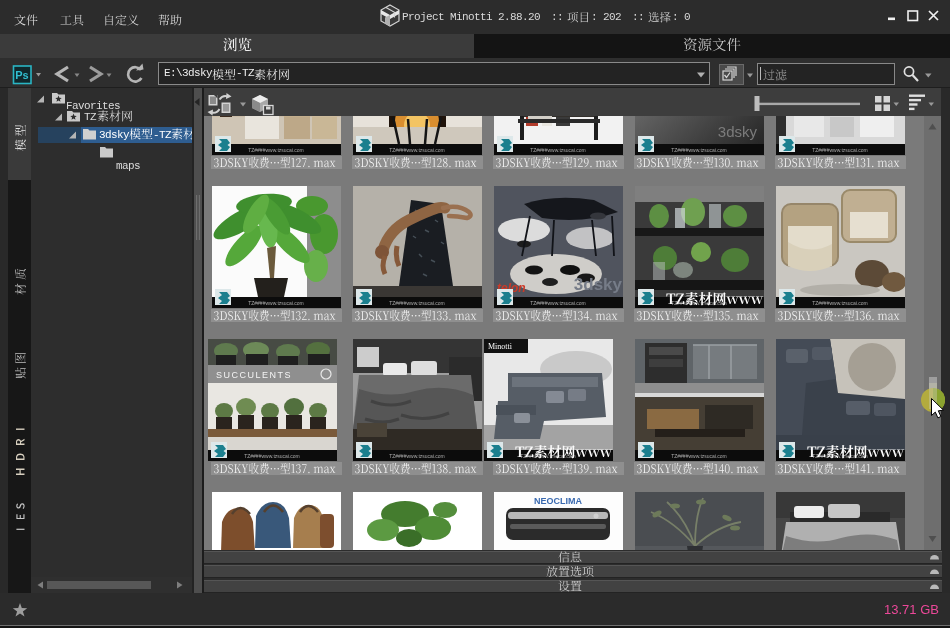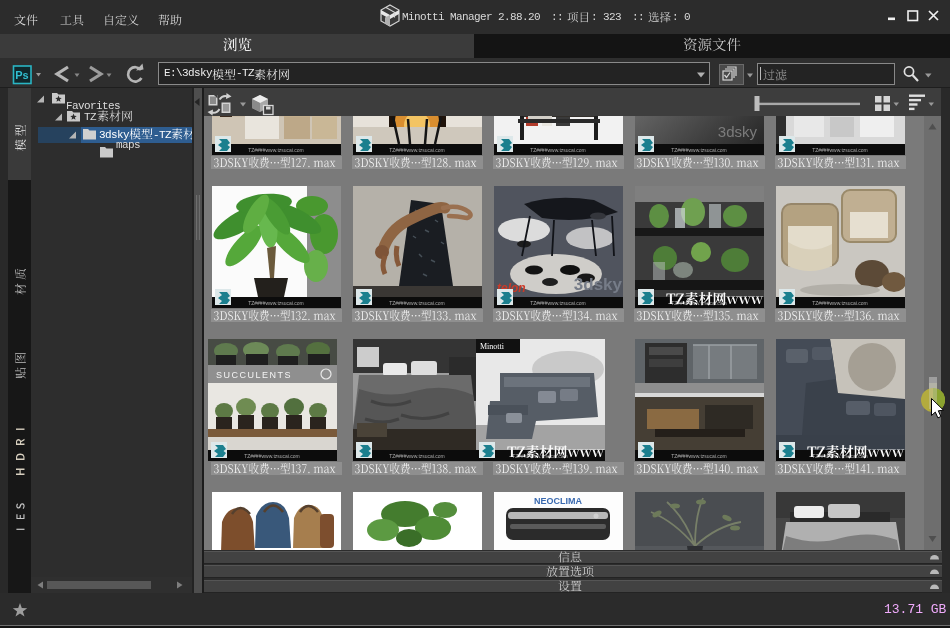--- a/index.html
+++ b/index.html
@@ -32,33 +32,33 @@
 <div class="abs" style="left:929px;top:377px;width:8px;height:32px;background:#9e9e9e"></div>
 <div class="abs" style="left:158px;top:62px;width:552px;height:23px;background:#232323;border:1px solid #8a8a8a"></div>
 <div class="abs" style="left:719px;top:64px;width:25px;height:21px;background:#4a4a4a;border:1px solid #6a6a6a"></div>
 <div class="abs" style="left:757px;top:63px;width:138px;height:22px;background:#232323;border:1px solid #888"></div>
 <div class="abs" style="left:204px;top:550.5px;width:738px;height:13px;background:#424242;border-top:1px solid #555;border-bottom:1px solid #232323"></div>
 <div class="abs" style="left:204px;top:565px;width:738px;height:13px;background:#424242;border-top:1px solid #555;border-bottom:1px solid #232323"></div>
 <div class="abs" style="left:204px;top:580px;width:738px;height:13px;background:#424242;border-top:1px solid #555;border-bottom:1px solid #232323"></div>
 <div class="abs" style="left:0;top:593px;width:950px;height:35px;background:#2b2b2b"></div>
 <div class="abs" style="left:0;top:624.5px;width:950px;height:1.5px;background:#6f6f6f"></div>
 <div class="abs" style="left:0;top:626px;width:950px;height:2px;background:#141414"></div>
-<div class="mono abs" style="left:402px;top:11px">Minotti Manager 2.88.20</div>
+<div class="mono abs" style="left:402px;top:11px">Project Minotti 2.88.20</div>
 <div class="mono abs" style="left:551px;top:11px">::</div>
-<div class="mono abs" style="left:591px;top:11px">: 323</div>
+<div class="mono abs" style="left:591px;top:11px">: 202</div>
 <div class="mono abs" style="left:632px;top:11px">::</div>
 <div class="mono abs" style="left:672px;top:11px">: 0</div>
 <div class="mono abs" style="left:164px;top:67px;color:#eee">E:\3dsky</div>
 <div class="mono abs" style="left:236px;top:67px;color:#eee">-TZ</div>
 <div class="mono abs" style="left:66px;top:100px;color:#dcdcdc">Favorites</div>
 <div class="mono abs" style="left:84px;top:111px;color:#dcdcdc">TZ</div>
 <div class="mono abs" style="left:99px;top:129px;color:#fff">3dsky</div>
 <div class="mono abs" style="left:153px;top:129px;color:#fff">-TZ</div>
-<div class="mono abs" style="left:116px;top:139px;color:#dcdcdc">maps</div>
-<div class="abs" style="left:884px;top:602px;font-size:13px;color:#f0abfc;font-family:Liberation Mono, monospace">13.71 GB</div>
+<div class="mono abs" style="left:116px;top:160px;color:#dcdcdc">maps</div>
+<div class="abs" style="left:884px;top:602px;font-size:13px;color:#ec4899;font-family:Liberation Sans, sans-serif">13.71 GB</div>
 <div class="abs" style="left:204px;top:116px;width:737px;height:434px;overflow:hidden">
 <div class="tile" style="left:8px;top:-83px"><svg width="129" height="122" viewBox="0 0 129 122">
           <rect width="129" height="111" fill="#cbbda8"></rect>
 <rect x="0" y="0" width="129" height="30" fill="#b3a38c"></rect>
 <rect x="8" y="18" width="12" height="88" fill="#3c2b1e"></rect>
 <rect x="22" y="30" width="8" height="38" fill="#7a6a52"></rect>
 <rect x="33" y="42" width="34" height="40" fill="#ece9e3"></rect>
 <rect x="34" y="58" width="32" height="2" fill="#b8b4ac"></rect>
 <rect x="36" y="30" width="26" height="12" fill="#f2f0ea"></rect>
 <rect x="72" y="26" width="26" height="58" fill="#c3ae8c"></rect>
@@ -311,21 +311,21 @@
 <path d="M6 50 q30 10 56 2 q30 -8 58 4 l4 34 L0 90 Z" fill="#565656"></path>
 <path d="M18 62 q20 8 40 0 M48 76 q24 8 48 -2 M12 80 q18 6 34 0" stroke="#424242" stroke-width="3" fill="none"></path>
 <rect x="0" y="90" width="129" height="21" fill="#2f2a24"></rect>
 <rect x="4" y="84" width="30" height="14" fill="#4a4338"></rect>
           <rect x="0" y="111" width="129" height="11" fill="#0c0c0c"></rect>
           <text x="64" y="119" font-family="Liberation Sans" font-size="5" fill="#aaa" text-anchor="middle">TZ####www.tzsucai.com</text>
           <rect x="3" y="103" width="16" height="16" fill="#dde8ea"></rect>
           <path d="M7 106 l8 0 l3 4 l-2.5 2 l2.5 2 l-3 4 l-8 0 l3 -3 l-4 -3 l4 -3 Z" fill="#1b7f8e"></path>
         </svg></div>
 <div class="lbl" style="left:148px;top:346px"></div>
-<div class="tile" style="left:272px;top:223px"><svg width="129" height="122" viewBox="0 0 129 122">
+<div class="tile" style="left:280px;top:223px"><svg width="129" height="122" viewBox="0 0 129 122">
           <rect width="129" height="111" fill="#e8e8e8"></rect>
 <rect x="0" y="86" width="129" height="25" fill="#a3a3a3"></rect>
 <ellipse cx="92" cy="30" rx="36" ry="18" fill="#c9c9c9"></ellipse>
 <rect x="0" y="0" width="44" height="14" fill="#111"></rect>
 <text x="4" y="10" font-family="Liberation Serif" font-size="8" fill="#fff">Minotti</text>
 <path d="M24 34 L118 34 L122 78 L60 82 L56 100 L10 100 L14 62 L24 62 Z" fill="#565d66"></path>
 <rect x="28" y="38" width="86" height="10" fill="#6c737c"></rect>
 <rect x="12" y="66" width="40" height="10" fill="#4a515a"></rect>
 <rect x="62" y="52" width="18" height="12" rx="2" fill="#848a94"></rect>
 <rect x="84" y="50" width="18" height="12" rx="2" fill="#767c86"></rect>

